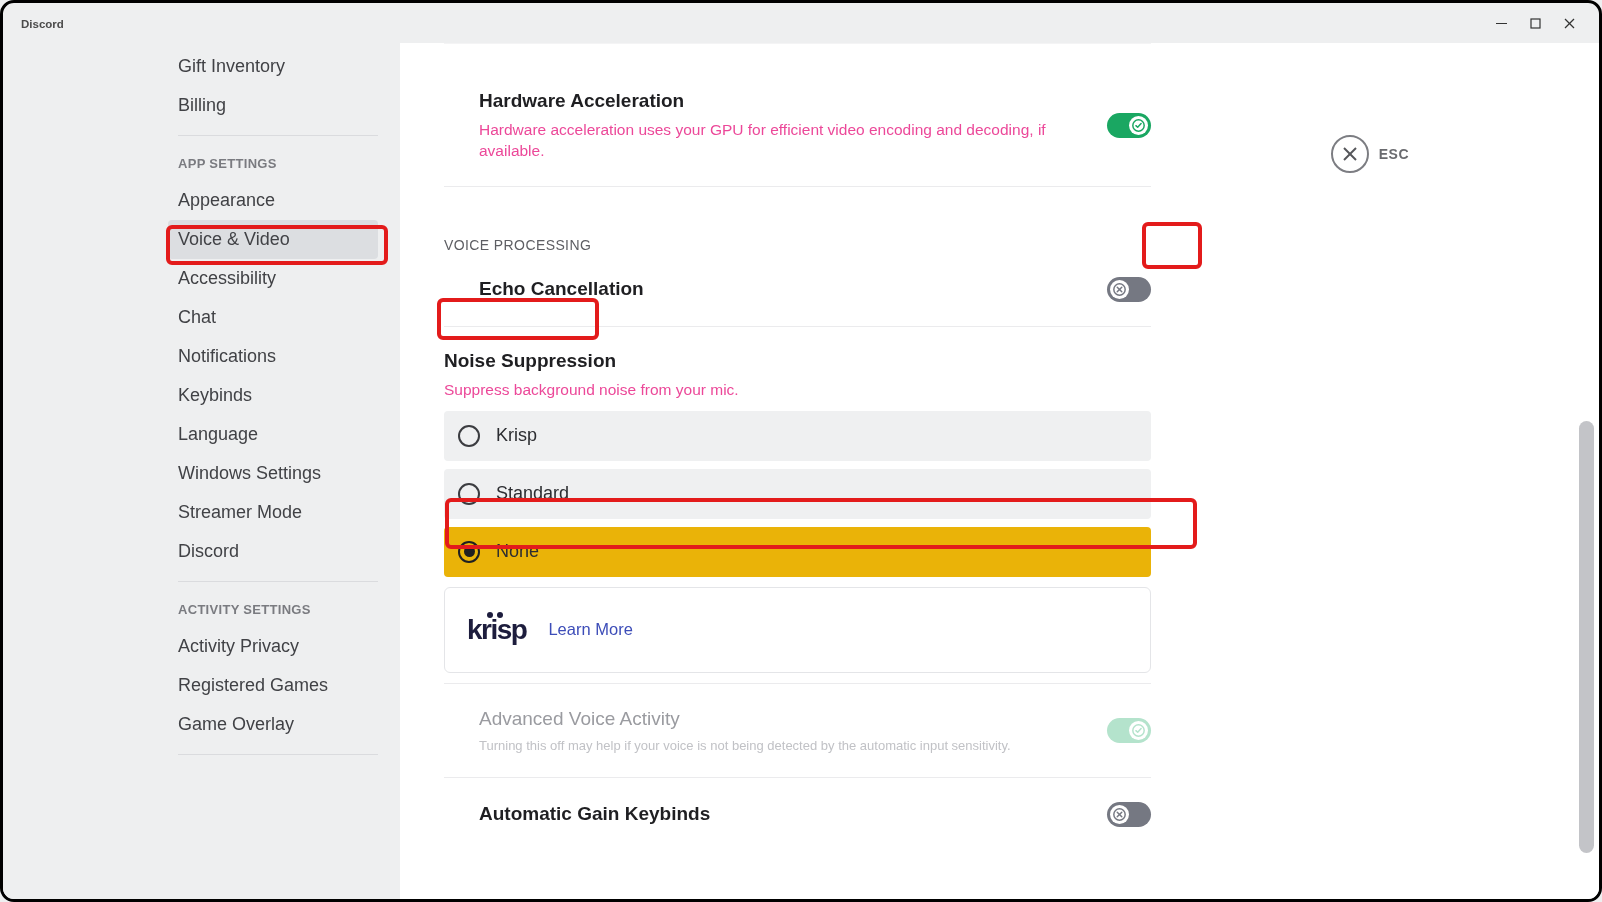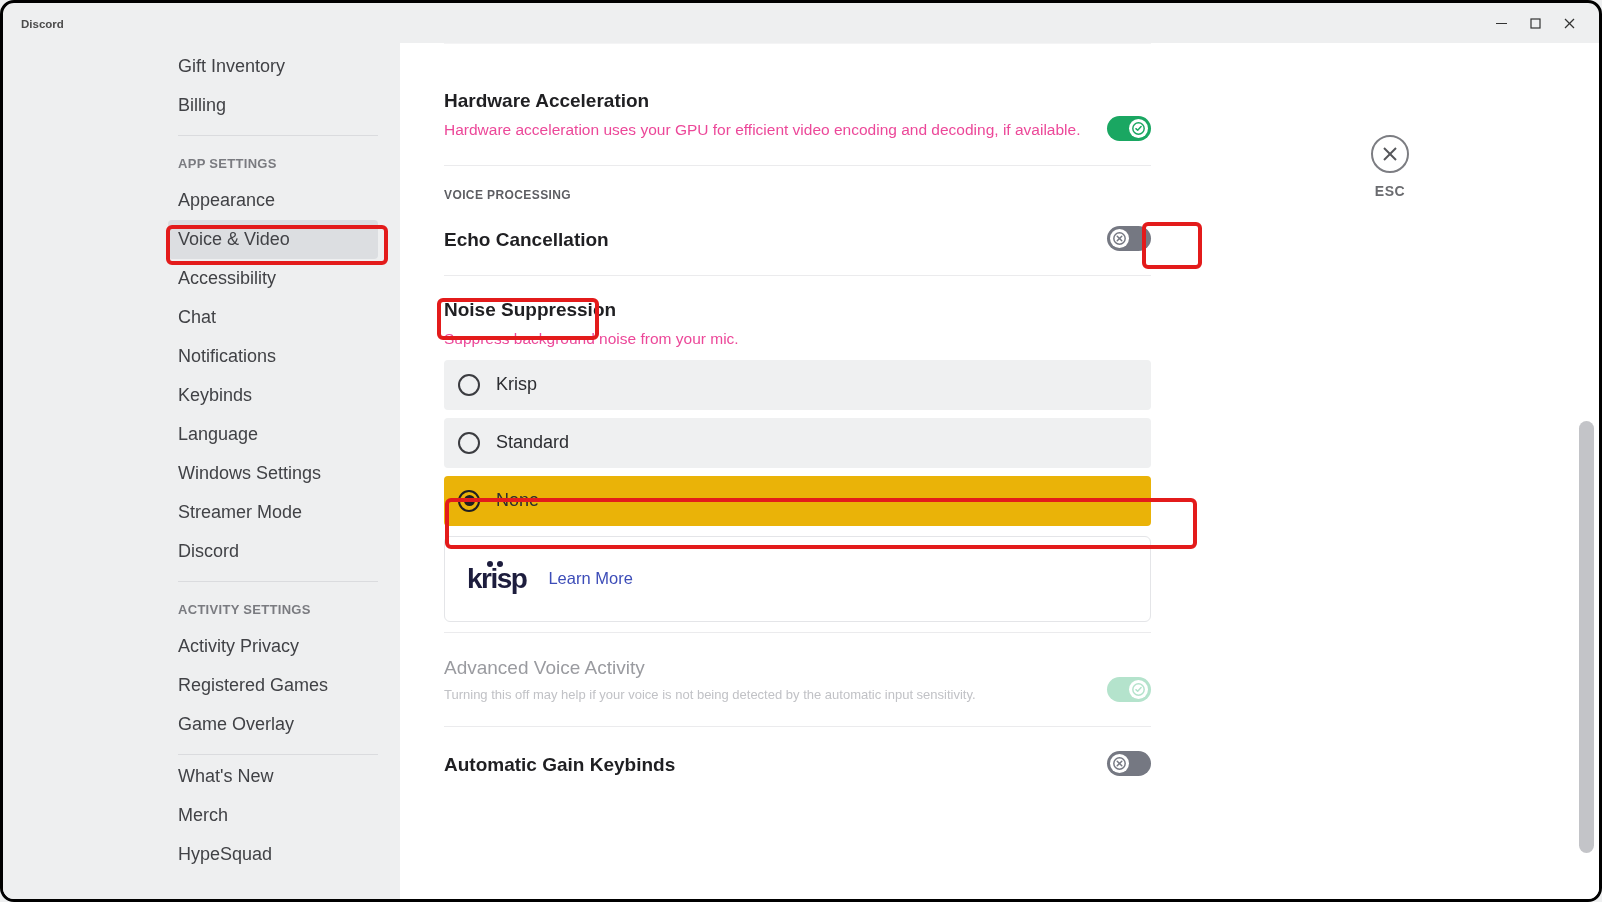--- a/index.html
+++ b/index.html
@@ -21,24 +21,24 @@
   .side-header { font-size: 13px; font-weight:700; color:#7a7b80; letter-spacing:0.3px; padding: 18px 0 10px 0;}
   .side-divider { border-top:1px solid #dadbde; margin: 10px 0 2px 0; width: 200px;}
   .side-item.active { background:#dcdee1; border-radius:4px; margin-left:-10px; padding-left:10px; width: 210px;}
   
   
   .content-wrap { flex:1; background:#fff; position:relative; overflow:hidden; }
   .content { padding: 0 44px 0 44px; width: 795px; height:100%; overflow:hidden; position:relative;}
   
   .setting-title { font-size:19px; font-weight:600; color:#1f1f22; }
   .setting-desc { font-size:15.5px; color:#ec4899; margin-top:8px; line-height:1.35;}
-  .setting-row { display:flex; align-items:flex-end; justify-content:space-between; }
+  .setting-row { display:flex; align-items:center; justify-content:space-between;margin-left:35px; }
   .hr { border-top:1px solid #ebebed; margin-top:24px; margin-bottom:0;}
   
-  .section-header { font-size:12px; font-weight:700; color:#5d5e63; letter-spacing:0.4px; margin-top:22px; }
+  .section-header { font-size:14px; font-weight:400; color:#5d5e63; letter-spacing:0.4px; margin-top:50px; }
   
   
   .toggle { width:44px; height:25px; border-radius:14px; position:relative; flex:0 0 auto;}
   .toggle .knob { width:19px; height:19px; border-radius:50%; background:#fff; position:absolute; top:3px; display:flex; align-items:center; justify-content:center;}
   .toggle.on { background:#1aa762; }
   .toggle.on .knob { right:3px; }
   .toggle.off { background:#757882; }
   .toggle.off .knob { left:3px; }
   .toggle.on.faded { background:#b4e3cc; }
   .toggle .knob svg { width:13px; height:13px; }
@@ -54,21 +54,21 @@
   
   .promo-box { border:1px solid #e4e5e8; border-radius:6px; padding:26px 22px; display:flex; align-items:center; gap:22px; margin-top:10px;}
   .krisp-logo { font-size:28px; font-weight:900; color:#1d1d3d; letter-spacing:-1.5px; position:relative;}
   .krisp-logo::before { content:""; position:absolute; top:-2px; left:20px; width:6px; height:6px; background:#1d1d3d; border-radius:50%; box-shadow: 10px 0 0 #1d1d3d;}
   .learn-link { color:#3d4db8; font-size:16.5px;}
   
   .faded-title { color:#9a9ba0; font-size:19px; font-weight:500;}
   .faded-desc { color:#c1c2c6; font-size:13px; margin-top:8px;}
   
   
-  .close-wrap { position:absolute; top:92px; right:190px; display:flex; flex-direction:column; align-items:center; gap:10px;}
+  .close-wrap { position:absolute; top:92px; right:190px; display:flex; flex-direction:row; align-items:center; gap:10px;}
   .close-circle { width:38px; height:38px; border:2px solid #7c7d82; border-radius:50%; display:flex; align-items:center; justify-content:center; cursor:pointer;}
   .close-circle svg { width:16px; height:16px; stroke:#55565a; stroke-width:2;}
   .esc-label { font-size:14px; font-weight:600; color:#6a6b6f; letter-spacing:0.5px;}
   
   
   .hl { position:absolute; border:4px solid #e31b1b; border-radius:6px; pointer-events:none; z-index:50;}
   
   
   .scrollbar-track { position:absolute; right:5px; top:22px; bottom:3px; width:15px; }
   .scrollbar-thumb { position:absolute; left:0; width:15px; background:#c3c4c8; border-radius:8px; }
@@ -119,25 +119,20 @@
         <div class="side-item">Discord</div>
       </div>
     <div class="side-divider"></div>
     <div class="side-header">ACTIVITY SETTINGS</div>
     <div id="side-activity">
         <div class="side-item">Activity Privacy</div>
         <div class="side-item">Registered Games</div>
         <div class="side-item">Game Overlay</div>
       </div>
     <div class="side-divider"></div>
-    <div id="side-bottom">
-        <div class="side-item">What's New</div>
-        <div class="side-item">Merch</div>
-        <div class="side-item">HypeSquad</div>
-      </div>
   </div>
 
   <div class="content-wrap">
     <div class="content">
       <div class="hr" style="margin-top:0; border-color:#f4f4f5;"></div>
       <div style="height:28px"></div>
 
       <div class="setting-row" style="margin-top:18px;">
         <div style="flex:1">
           <div class="setting-title">Hardware Acceleration</div>

